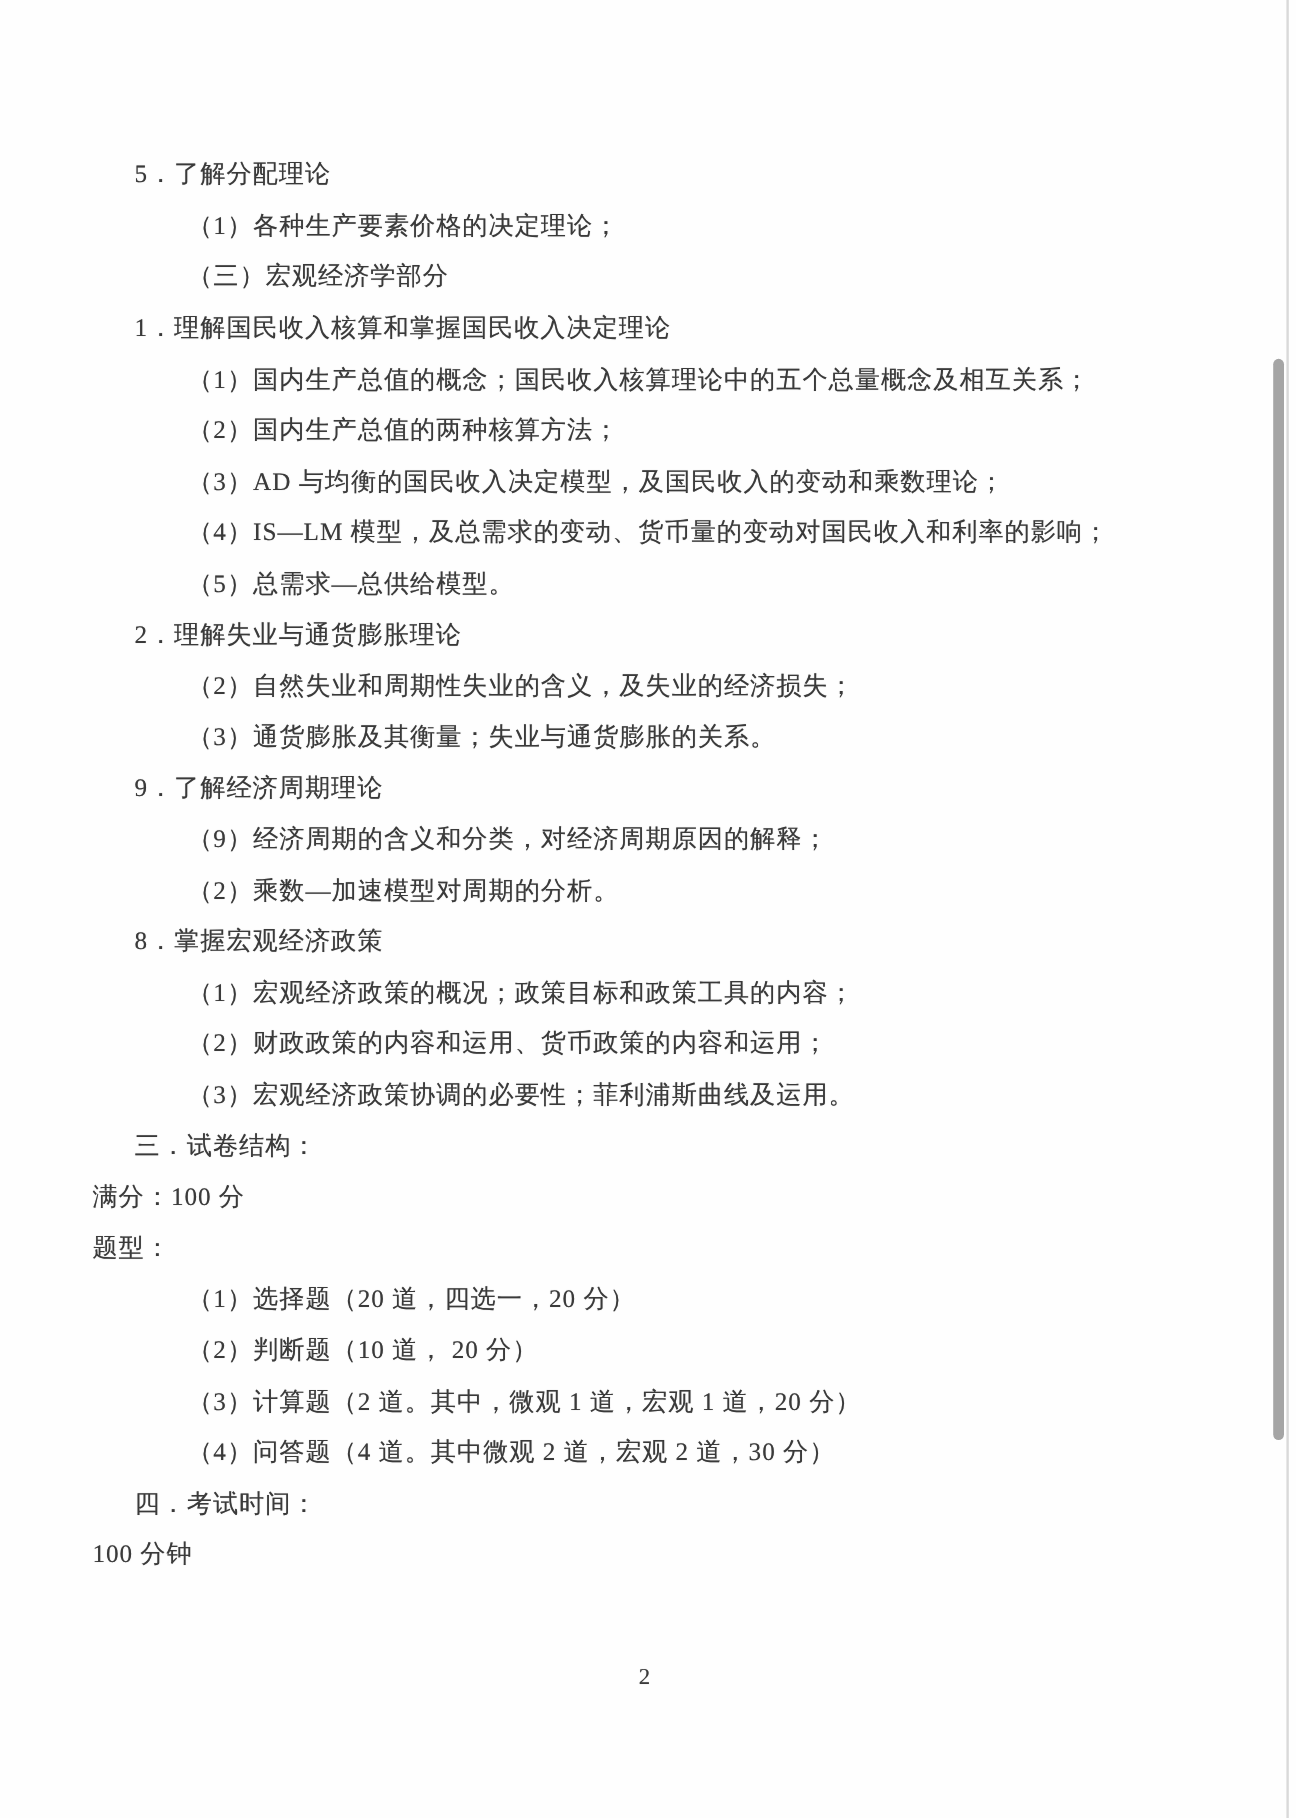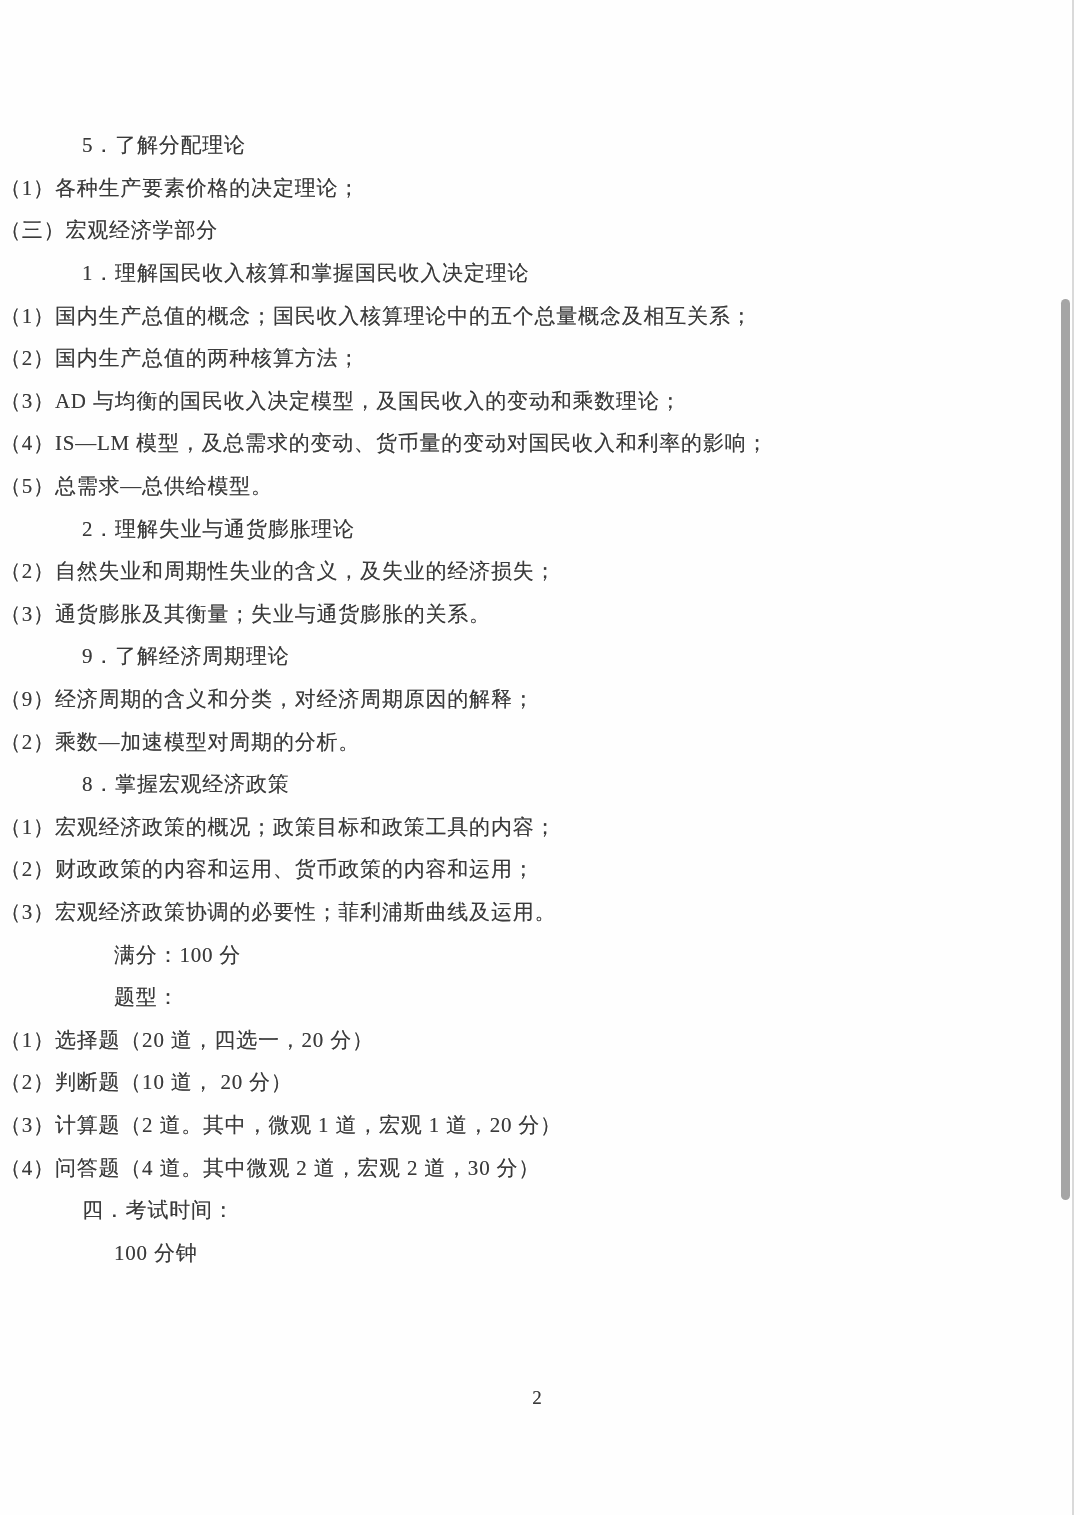--- a/index.html
+++ b/index.html
@@ -48,23 +48,23 @@
     height: 42.6px;
     display: flex;
     align-items: center;
     font-size: 21px;
     color: #3a3a3a;
     letter-spacing: 0.8px;
     white-space: pre;
     
     text-shadow: 0 0 0.6px rgba(60,60,60,0.55);
   }
-  .line.lv1 { padding-left: 82px; }
-  .line.lv2 { }
-  .line.lv3 { padding-left: 114px; }
+  .line.lv1 { padding-left: 112px; }
+  .line.lv2 { padding-left: 156px; }
+  .line.lv3 { padding-left: 77px; }
   .page-number {
     position: absolute;
     top: 1387px;
     left: 0;
     width: 1074px;
     text-align: center;
     font-size: 19px;
     color: #3a3a3a;
     text-shadow: 0 0 0.6px rgba(60,60,60,0.55);
   }
@@ -124,20 +124,23 @@
   </div>
       <div class="line lv2">
     <span>（1）宏观经济政策的概况；政策目标和政策工具的内容；</span>
   </div>
       <div class="line lv2">
     <span>（2）财政政策的内容和运用、货币政策的内容和运用；</span>
   </div>
       <div class="line lv2">
     <span>（3）宏观经济政策协调的必要性；菲利浦斯曲线及运用。</span>
   </div>
+      <div class="line lv1">
+    <span>三．试卷结构：</span>
+  </div>
       <div class="line lv3">
     <span>满分：100 分</span>
   </div>
       <div class="line lv3">
     <span>题型：</span>
   </div>
       <div class="line lv2">
     <span>（1）选择题（20 道，四选一，20 分）</span>
   </div>
       <div class="line lv2">

